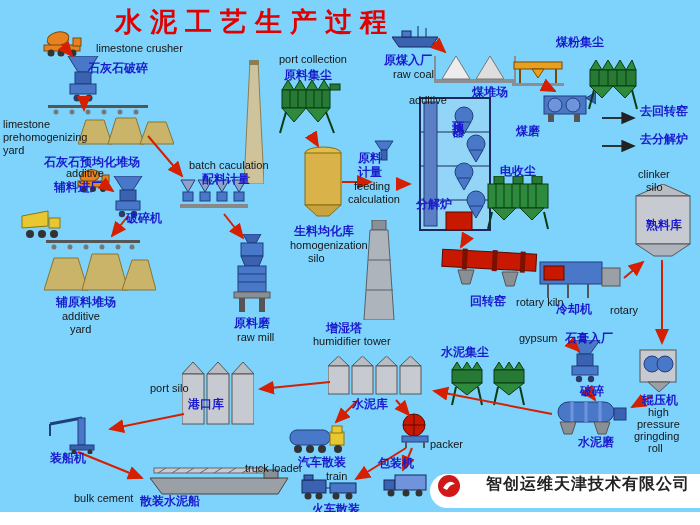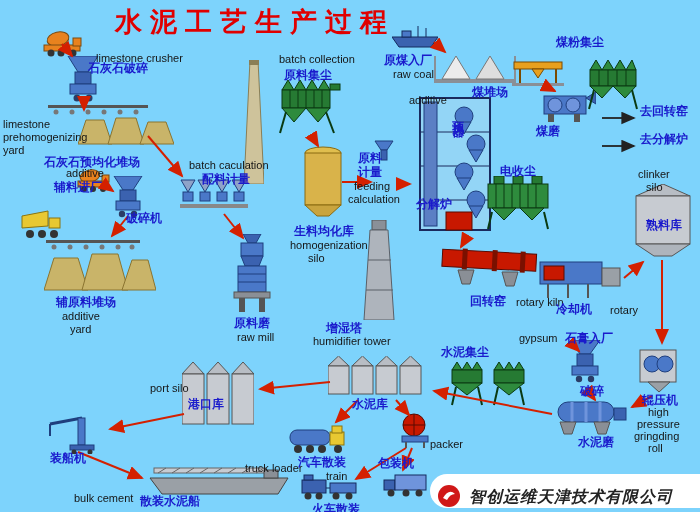--- a/index.html
+++ b/index.html
@@ -8,22 +8,22 @@
   .ttl{position:absolute;left:115px;top:4px;font-family:"Liberation Serif",serif;
        font-size:27px;font-weight:bold;color:#E00000;letter-spacing:8px;white-space:nowrap;}
   .lbl{position:absolute;white-space:nowrap;line-height:1.1;}
   .en{font-size:11px;color:#151515;}
   .cn{font-size:12px;font-weight:bold;color:#1A1ACC;}
   .vert{writing-mode:vertical-rl;text-orientation:upright;letter-spacing:2px;}
   .icon{position:absolute;}
   .arrows{position:absolute;left:0;top:0;pointer-events:none;}
   .bottom-strip{position:absolute;left:0;top:512px;width:700px;height:13px;background:#FFFFFF;}
   .wm{position:absolute;left:430px;top:474px;width:270px;height:34px;background:#FFFFFF;
-      border-radius:17px 0 0 17px;display:flex;align-items:flex-end;gap:8px;
-      padding-left:7px;box-sizing:border-box;font-style:italic;}
+      border-radius:17px 0 0 17px;display:flex;align-items:flex-start;gap:25px;
+      padding-left:7px;box-sizing:border-box;}
   .wm-text{font-size:16px;font-weight:bold;color:#222;letter-spacing:1px;white-space:nowrap;}
 </style>
 </head>
 <body>
 
 <div class="stage">
 
   <svg class="icon" style="left:42px;top:28px" width="42" height="30" viewBox="0 0 42 30">
     <ellipse cx="16" cy="11" rx="11" ry="7" fill="#E8821E" stroke="#7A4A10" transform="rotate(-12 16 11)"></ellipse>
     <rect x="2" y="17" width="36" height="6" fill="#E8821E" stroke="#7A4A10"></rect>
@@ -417,54 +417,54 @@
       <path d="M406,448 L356,479"></path>
     </g>
     <g stroke="#222" stroke-width="1.8" fill="none" marker-end="url(#ab)">
       <path d="M602,118 L634,118"></path>
       <path d="M602,146 L634,146"></path>
     </g>
   </svg>
 
   <div class="ttl">水泥工艺生产过程</div>
 
-  <div class="lbl en" style="left:96px;top:52px">limestone crusher</div>
+  <div class="lbl en" style="left:96px;top:42px">limestone crusher</div>
   <div class="lbl cn" style="left:88px;top:62px">石灰石破碎</div>
   <div class="lbl en" style="left:3px;top:118px">limestone</div>
   <div class="lbl en" style="left:3px;top:131px">prehomogenizing</div>
   <div class="lbl en" style="left:3px;top:144px">yard</div>
   <div class="lbl cn" style="left:44px;top:156px">石灰石预均化堆场</div>
   <div class="lbl en" style="left:66px;top:167px">additive</div>
   <div class="lbl cn" style="left:54px;top:181px">辅料进厂</div>
   <div class="lbl cn" style="left:126px;top:212px">破碎机</div>
   <div class="lbl cn" style="left:56px;top:296px">辅原料堆场</div>
   <div class="lbl en" style="left:62px;top:310px">additive</div>
   <div class="lbl en" style="left:70px;top:323px">yard</div>
   <div class="lbl en" style="left:189px;top:159px">batch caculation</div>
   <div class="lbl cn" style="left:202px;top:173px">配料计量</div>
   <div class="lbl cn" style="left:234px;top:317px">原料磨</div>
   <div class="lbl en" style="left:237px;top:331px">raw mill</div>
-  <div class="lbl en" style="left:279px;top:53px">batch collection</div>
+  <div class="lbl en" style="left:279px;top:53px">port collection</div>
   <div class="lbl cn" style="left:284px;top:69px">原料集尘</div>
   <div class="lbl cn" style="left:358px;top:152px">原料</div>
   <div class="lbl cn" style="left:358px;top:166px">计量</div>
   <div class="lbl en" style="left:354px;top:180px">feeding</div>
   <div class="lbl en" style="left:348px;top:193px">calculation</div>
   <div class="lbl cn" style="left:294px;top:225px">生料均化库</div>
   <div class="lbl en" style="left:290px;top:239px">homogenization</div>
   <div class="lbl en" style="left:308px;top:252px">silo</div>
   <div class="lbl cn" style="left:326px;top:322px">增湿塔</div>
   <div class="lbl en" style="left:313px;top:335px">humidifier tower</div>
   <div class="lbl cn" style="left:384px;top:54px">原煤入厂</div>
   <div class="lbl en" style="left:393px;top:68px">raw coal</div>
   <div class="lbl cn" style="left:472px;top:86px">煤堆场</div>
   <div class="lbl en" style="left:409px;top:94px">additive</div>
   <div class="lbl cn vert" style="left:451px;top:112px">预热器</div>
   <div class="lbl cn" style="left:556px;top:36px">煤粉集尘</div>
-  <div class="lbl cn" style="left:536px;top:125px">煤磨</div>
+  <div class="lbl cn" style="left:516px;top:125px">煤磨</div>
   <div class="lbl cn" style="left:640px;top:105px">去回转窑</div>
   <div class="lbl cn" style="left:640px;top:133px">去分解炉</div>
   <div class="lbl cn" style="left:500px;top:165px">电收尘</div>
   <div class="lbl cn" style="left:416px;top:198px">分解炉</div>
   <div class="lbl cn" style="left:470px;top:295px">回转窑</div>
   <div class="lbl en" style="left:516px;top:296px">rotary kiln</div>
   <div class="lbl cn" style="left:556px;top:303px">冷却机</div>
   <div class="lbl en" style="left:610px;top:304px">rotary</div>
   <div class="lbl en" style="left:638px;top:168px">clinker</div>
   <div class="lbl en" style="left:646px;top:181px">silo</div>

